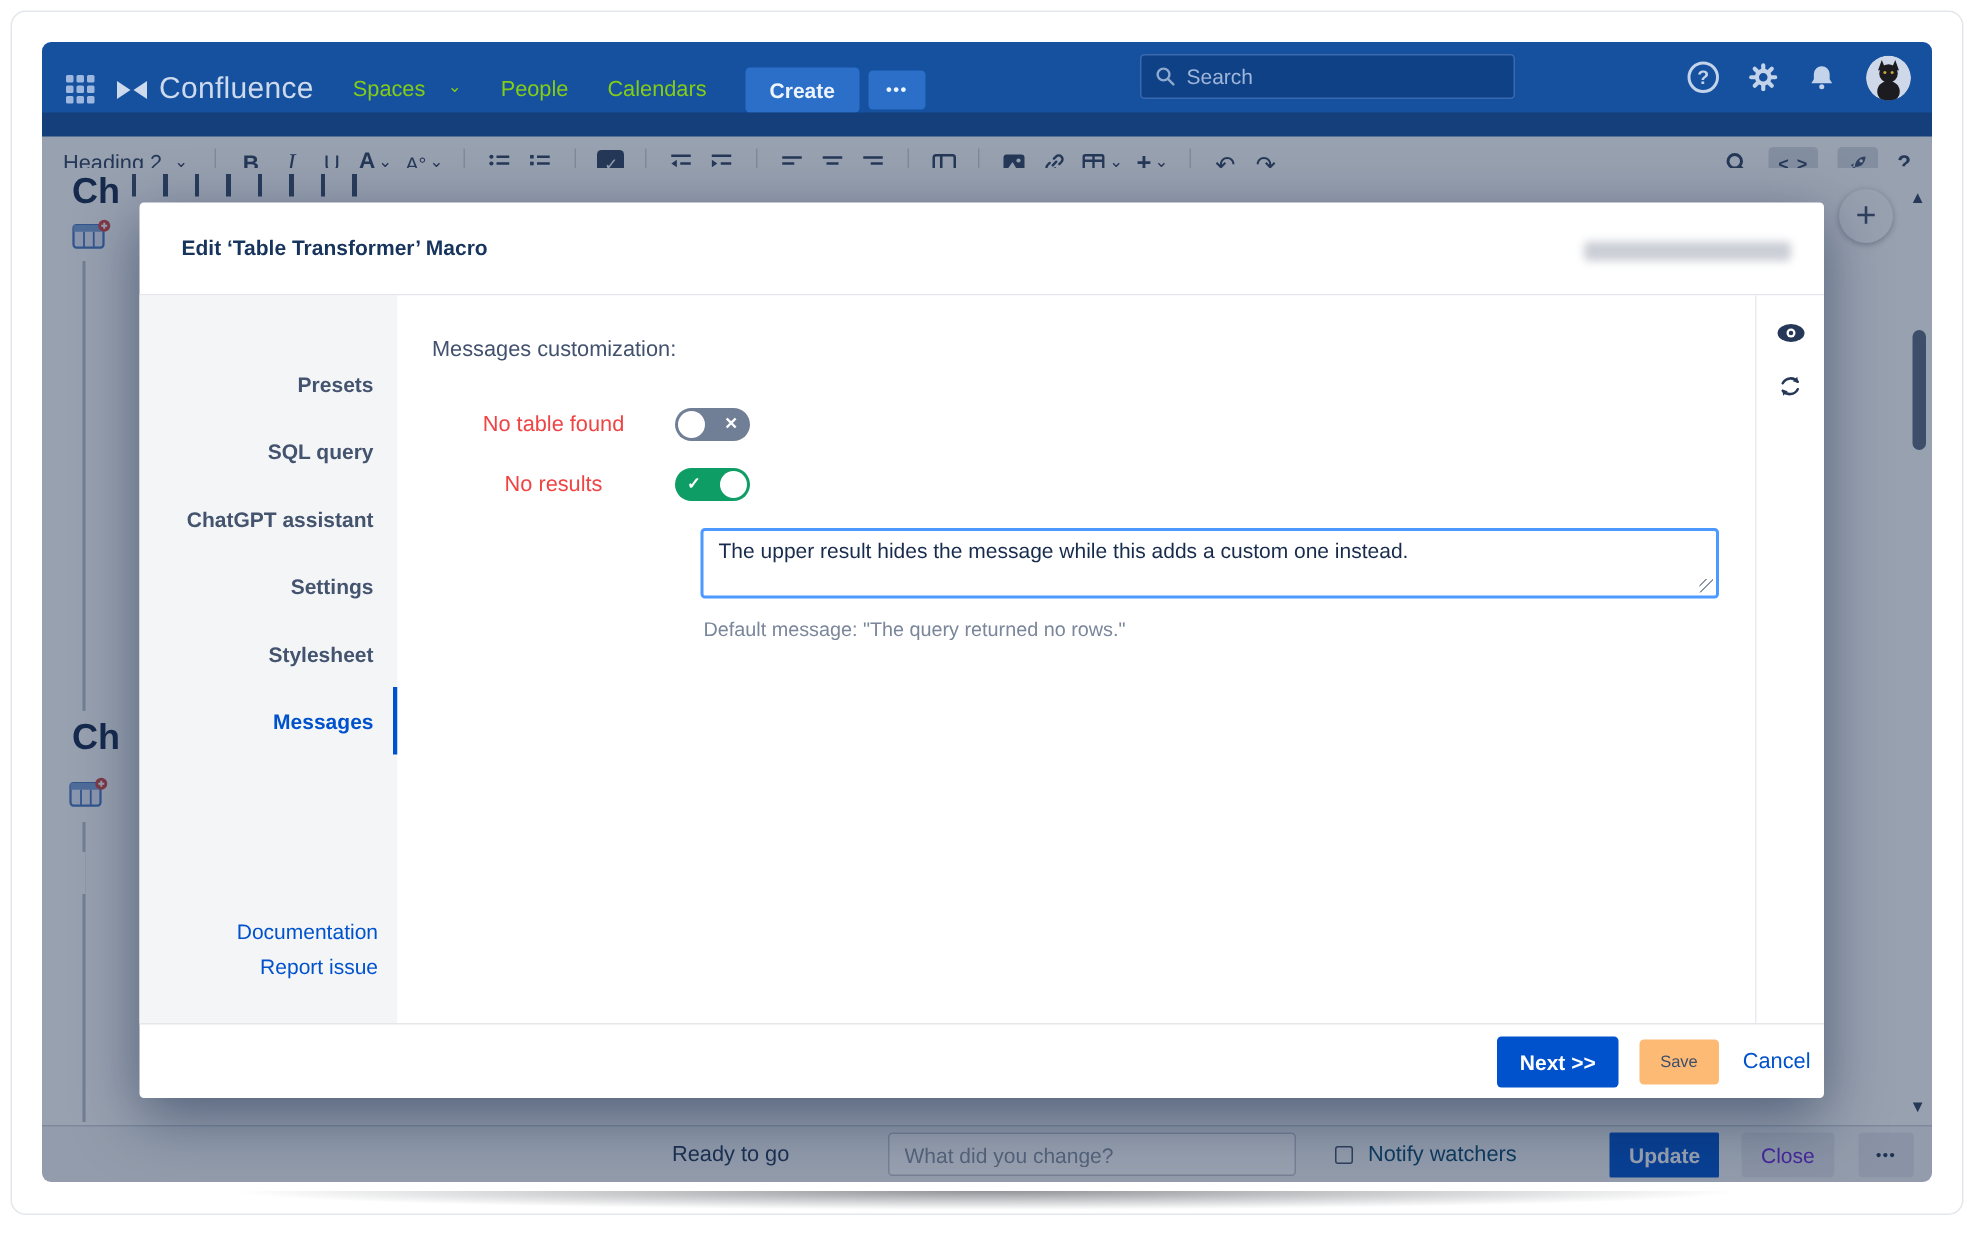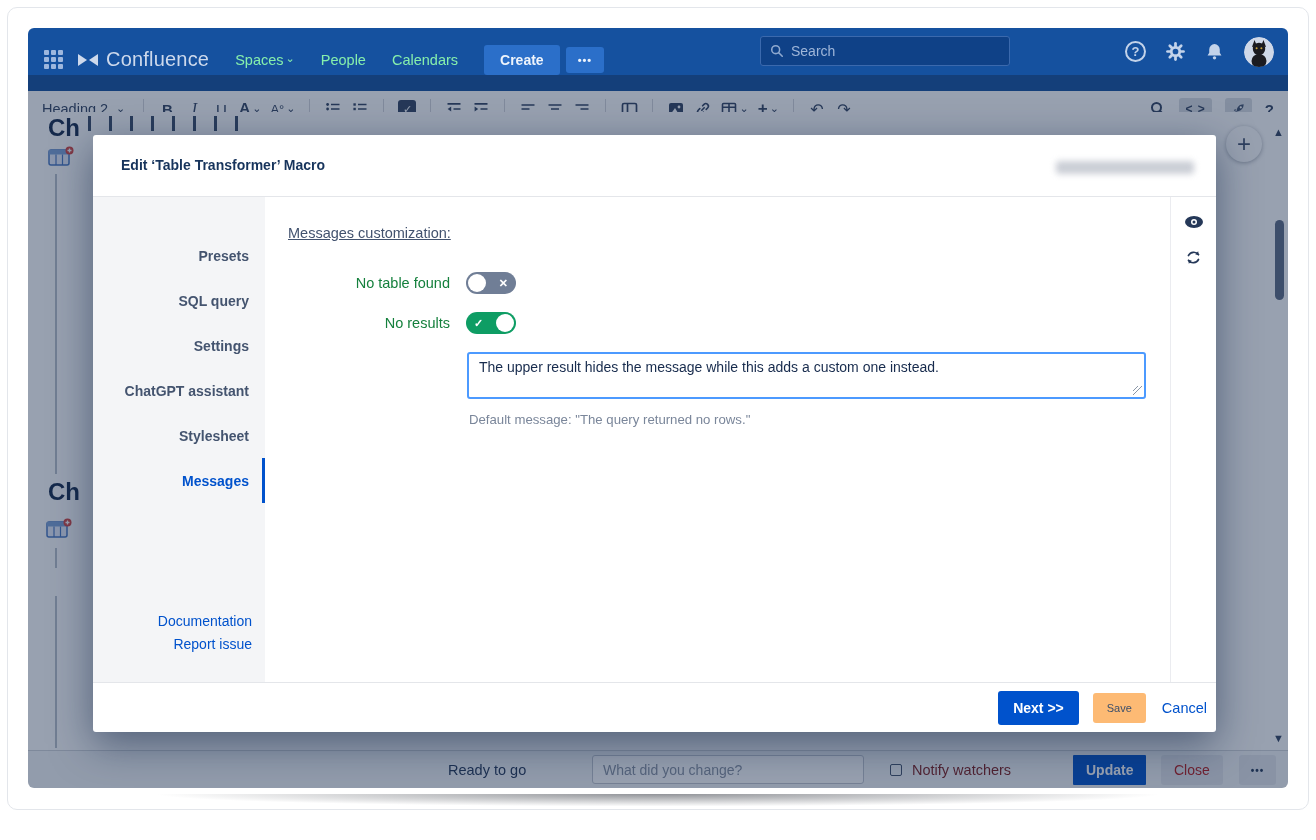--- a/index.html
+++ b/index.html
@@ -9,21 +9,21 @@
   .page-shadow { position:absolute; left:14px; right:14px; top:794px; height:26px;
     background:radial-gradient(50% 16px at 50% 0, rgba(35,40,50,0.5), rgba(35,40,50,0) 78%); }
   .ui { position:absolute; left:28px; top:28px; width:1260px; height:760px; border-radius:6px; overflow:hidden; background:#fff; }
 
   
   .navbar { position:relative; height:63px; background:#15519f; display:flex; align-items:center; padding:0 16px; z-index:3; }
   .appgrid { display:grid; grid-template-columns:repeat(3,5px); grid-template-rows:repeat(3,5px); gap:2px; margin-right:14px; cursor:pointer; }
   .appgrid span { background:#9db7de; border-radius:1px; }
   .logo { display:flex; align-items:center; gap:7px; margin-right:26px; }
   .logo-text { color:#cdd9ec; font-size:20px; letter-spacing:0.2px; }
-  .nav-item { color:#86efac; font-size:14.5px; margin-right:26px; cursor:pointer; display:flex; align-items:center; gap:2px; }
+  .nav-item { color:#84cc16; font-size:14.5px; margin-right:26px; cursor:pointer; display:flex; align-items:center; gap:15px; }
   .chev { font-size:11px; line-height:1; transform:translateY(-1px); }
   .btn-create { background:#2b6fc9; color:#eef4fc; font-weight:700; font-size:14px; padding:7px 16px; border-radius:3px; cursor:pointer; }
   .btn-nav-more { background:#2b6fc9; color:#eef4fc; font-weight:700; font-size:11px; letter-spacing:1px; padding:7px 12px; border-radius:3px; margin-left:6px; cursor:pointer; }
   .nav-search { position:absolute; left:732px; top:8px; width:250px; height:30px; background:#0f4187; border:1px solid #3b69ad; border-radius:3px; display:flex; align-items:center; padding:0 9px; gap:7px; }
   .nav-search input { background:transparent; border:none; outline:none; color:#d7e2f2; font-size:14px; width:190px; font-family:"Liberation Sans",sans-serif; }
   .nav-search input::placeholder { color:#9fb6d9; }
   .nav-right { position:absolute; right:14px; top:0; height:47px; display:flex; align-items:center; gap:20px; }
   .help-circle { width:21px; height:21px; border:2px solid #c3d3ea; border-radius:50%; color:#c3d3ea; font-weight:700; font-size:13px; display:flex; align-items:center; justify-content:center; cursor:pointer; }
   .avatar { width:30px; height:30px; border-radius:50%; overflow:hidden; cursor:pointer; }
 
@@ -53,42 +53,42 @@
   .scroll-up { position:absolute; left:1245px; top:14px; font-size:11px; color:#344563; cursor:pointer; }
   .scroll-thumb { position:absolute; left:1247px; top:108px; width:9px; height:80px; border-radius:5px; background:#5d6c85; cursor:pointer; }
   .scroll-down { position:absolute; left:1245px; top:620px; font-size:11px; color:#344563; cursor:pointer; }
 
   
   .editor-bar { position:absolute; bottom:0; left:0; right:0; height:38px; background:#f5f6f8; border-top:1px solid #d0d4da; }
   .eb-status { position:absolute; left:420px; top:0; line-height:38px; font-size:14.5px; color:#253858; }
   .eb-input { position:absolute; left:564px; top:4px; width:272px; height:29px; border:1px solid #c0c6cf; border-radius:3px; background:#fff; padding:0 10px; font-size:14px; color:#42526e; font-family:"Liberation Sans",sans-serif; outline:none; }
   .eb-input::placeholder { color:#8a93a3; }
   .eb-check { position:absolute; left:862px; top:13px; width:12px; height:12px; border:1.6px solid #44536b; border-radius:2px; background:transparent; cursor:pointer; }
-  .eb-notify { position:absolute; left:884px; top:0; line-height:38px; font-size:14.5px; color:#7f1d1d; cursor:pointer; }
+  .eb-notify { position:absolute; left:884px; top:0; line-height:38px; font-size:14.5px; color:#0c4a6e; cursor:pointer; }
   .eb-update { position:absolute; left:1045px; top:4px; height:30px; padding:0 13px; background:#0052cc; color:#fff; font-weight:700; font-size:14px; border-radius:1px; display:flex; align-items:center; cursor:pointer; }
-  .eb-close { position:absolute; left:1133px; top:4px; height:30px; padding:0 13px; background:#e4e7ec; color:#b91c1c; font-size:14px; border-radius:3px; display:flex; align-items:center; cursor:pointer; }
+  .eb-close { position:absolute; left:1133px; top:4px; height:30px; padding:0 13px; background:#e4e7ec; color:#6d28d9; font-size:14px; border-radius:3px; display:flex; align-items:center; cursor:pointer; }
   .eb-more { position:absolute; left:1211px; top:4px; height:30px; width:37px; background:#e4e7ec; color:#253858; font-size:10px; font-weight:700; letter-spacing:1px; border-radius:3px; display:flex; align-items:center; justify-content:center; cursor:pointer; }
 
   
   .blanket { position:absolute; left:0; right:0; top:47px; bottom:0; background:rgba(21,42,76,0.44); z-index:10; }
   .modal { position:absolute; left:65px; top:107px; width:1123px; height:597px; background:#fff; border-radius:3px; box-shadow:0 12px 40px rgba(9,30,66,.5); z-index:20; }
   .m-header { height:62px; border-bottom:1px solid #e4e6ea; position:relative; }
   .m-title { position:absolute; left:28px; top:0; line-height:61px; font-size:14px; font-weight:700; color:#17345c; }
   .m-redacted { position:absolute; right:22px; top:26px; width:138px; height:13px; background:#b9bec8; border-radius:3px; filter:blur(3px); opacity:.75; }
   .m-body { position:absolute; top:62px; bottom:50px; left:0; right:0; display:flex; }
   .m-side { width:172px; background:#f4f5f7; display:flex; flex-direction:column; padding-top:36px;padding-left:23px; }
   .side-item { height:45px; display:flex; align-items:center; justify-content:flex-end; padding-right:13px; font-size:14px; font-weight:600; color:#44546f; border-right:3px solid transparent; cursor:pointer; }
   .side-item.active { color:#0052cc; border-right-color:#0052cc; }
   .side-links { margin-top:auto; padding:0 13px 26px 0; text-align:right; }
   .side-links div { line-height:23px; font-size:14px; color:#0052cc; cursor:pointer; }
   .m-main { flex:1; position:relative; padding:28px 0 0 23px; background:#fff; }
-  .sec-label { font-size:14.5px; color:#42526e;text-decoration:underline; }
+  .sec-label { font-size:14.5px; color:#42526e; }
   .rows { margin-top:31px; }
   .row { display:flex; align-items:center; margin-bottom:18px; }
-  .row-label { width:162px; text-align:right; margin-right:16px; font-size:14.5px; color:#15803d; }
+  .row-label { width:162px; text-align:center; font-size:14.5px; color:#ef4444; }
   .toggle { width:50px; height:22px; border-radius:11px; position:relative; cursor:pointer; }
   .toggle .knob { position:absolute; top:2px; width:18px; height:18px; border-radius:50%; background:#fff; }
   .toggle .tglyph { position:absolute; top:0; color:#fff; font-size:11px; font-weight:700; line-height:22px; }
   .toggle.off { background:#707e96; }
   .toggle.off .knob { left:2px; }
   .toggle.off .tglyph { right:8px; }
   .toggle.on { background:#0e9d64; }
   .toggle.on .knob { right:2px; }
   .toggle.on .tglyph { left:8px; }
   .msg-wrap { position:relative; margin-left:179px; width:679px; height:47px; }
@@ -393,22 +393,22 @@
     <div class="modal">
       <div class="m-header">
         <div class="m-title">Edit ‘Table Transformer’ Macro</div>
         <div class="m-redacted"></div>
       </div>
 
       <div class="m-body">
         <div class="m-side">
           <div class="side-item">Presets</div>
           <div class="side-item">SQL query</div>
+          <div class="side-item">ChatGPT assistant</div>
           <div class="side-item">Settings</div>
-          <div class="side-item">ChatGPT assistant</div>
           <div class="side-item">Stylesheet</div>
           <div class="side-item active">Messages</div>
           <div class="side-links">
             <div>Documentation</div>
             <div>Report issue</div>
           </div>
         </div>
 
         <div class="m-main">
           <div class="sec-label">Messages customization:</div>

